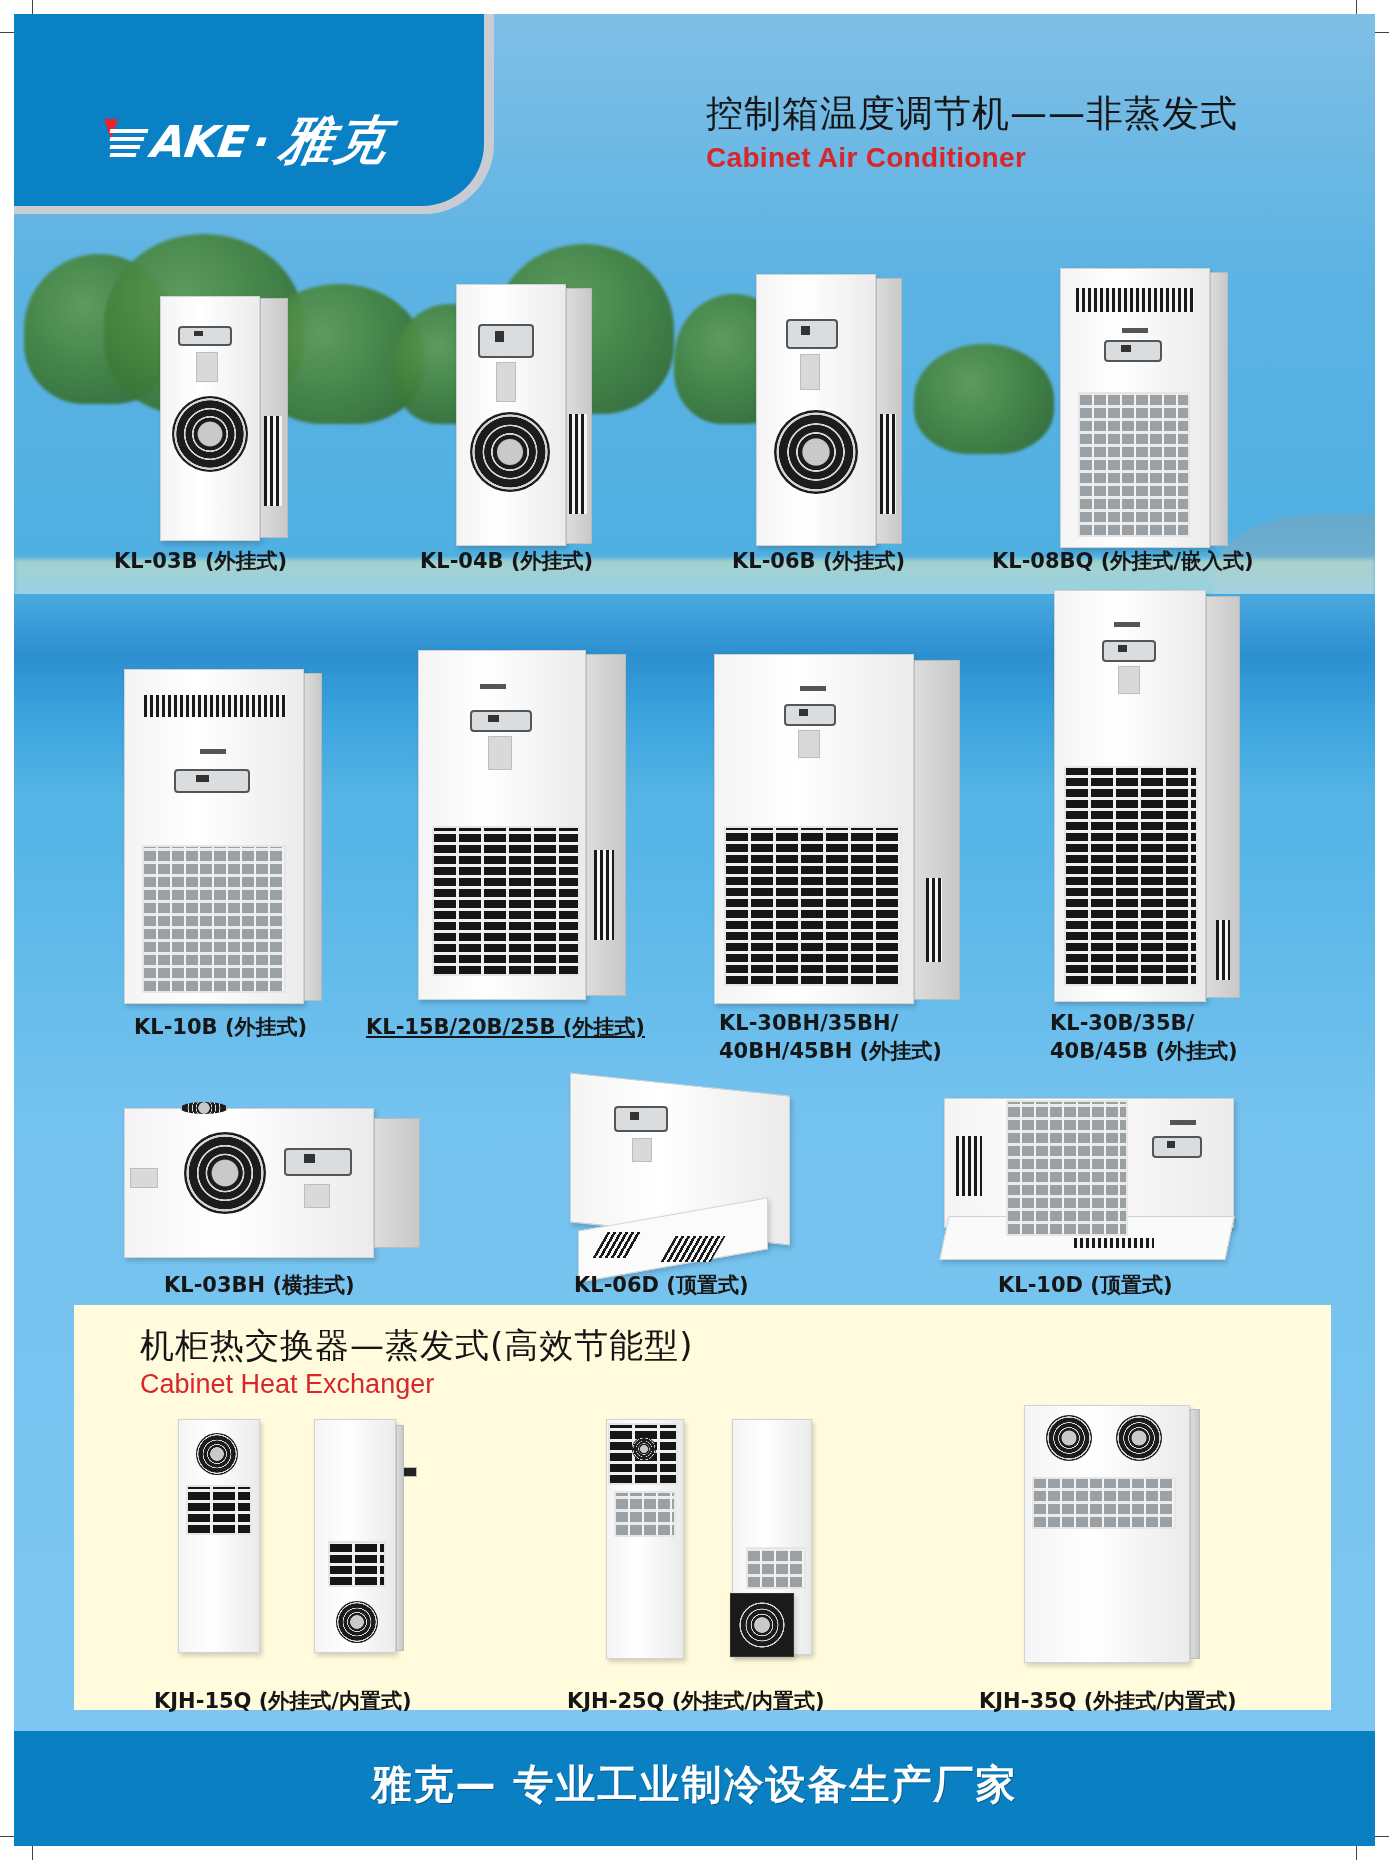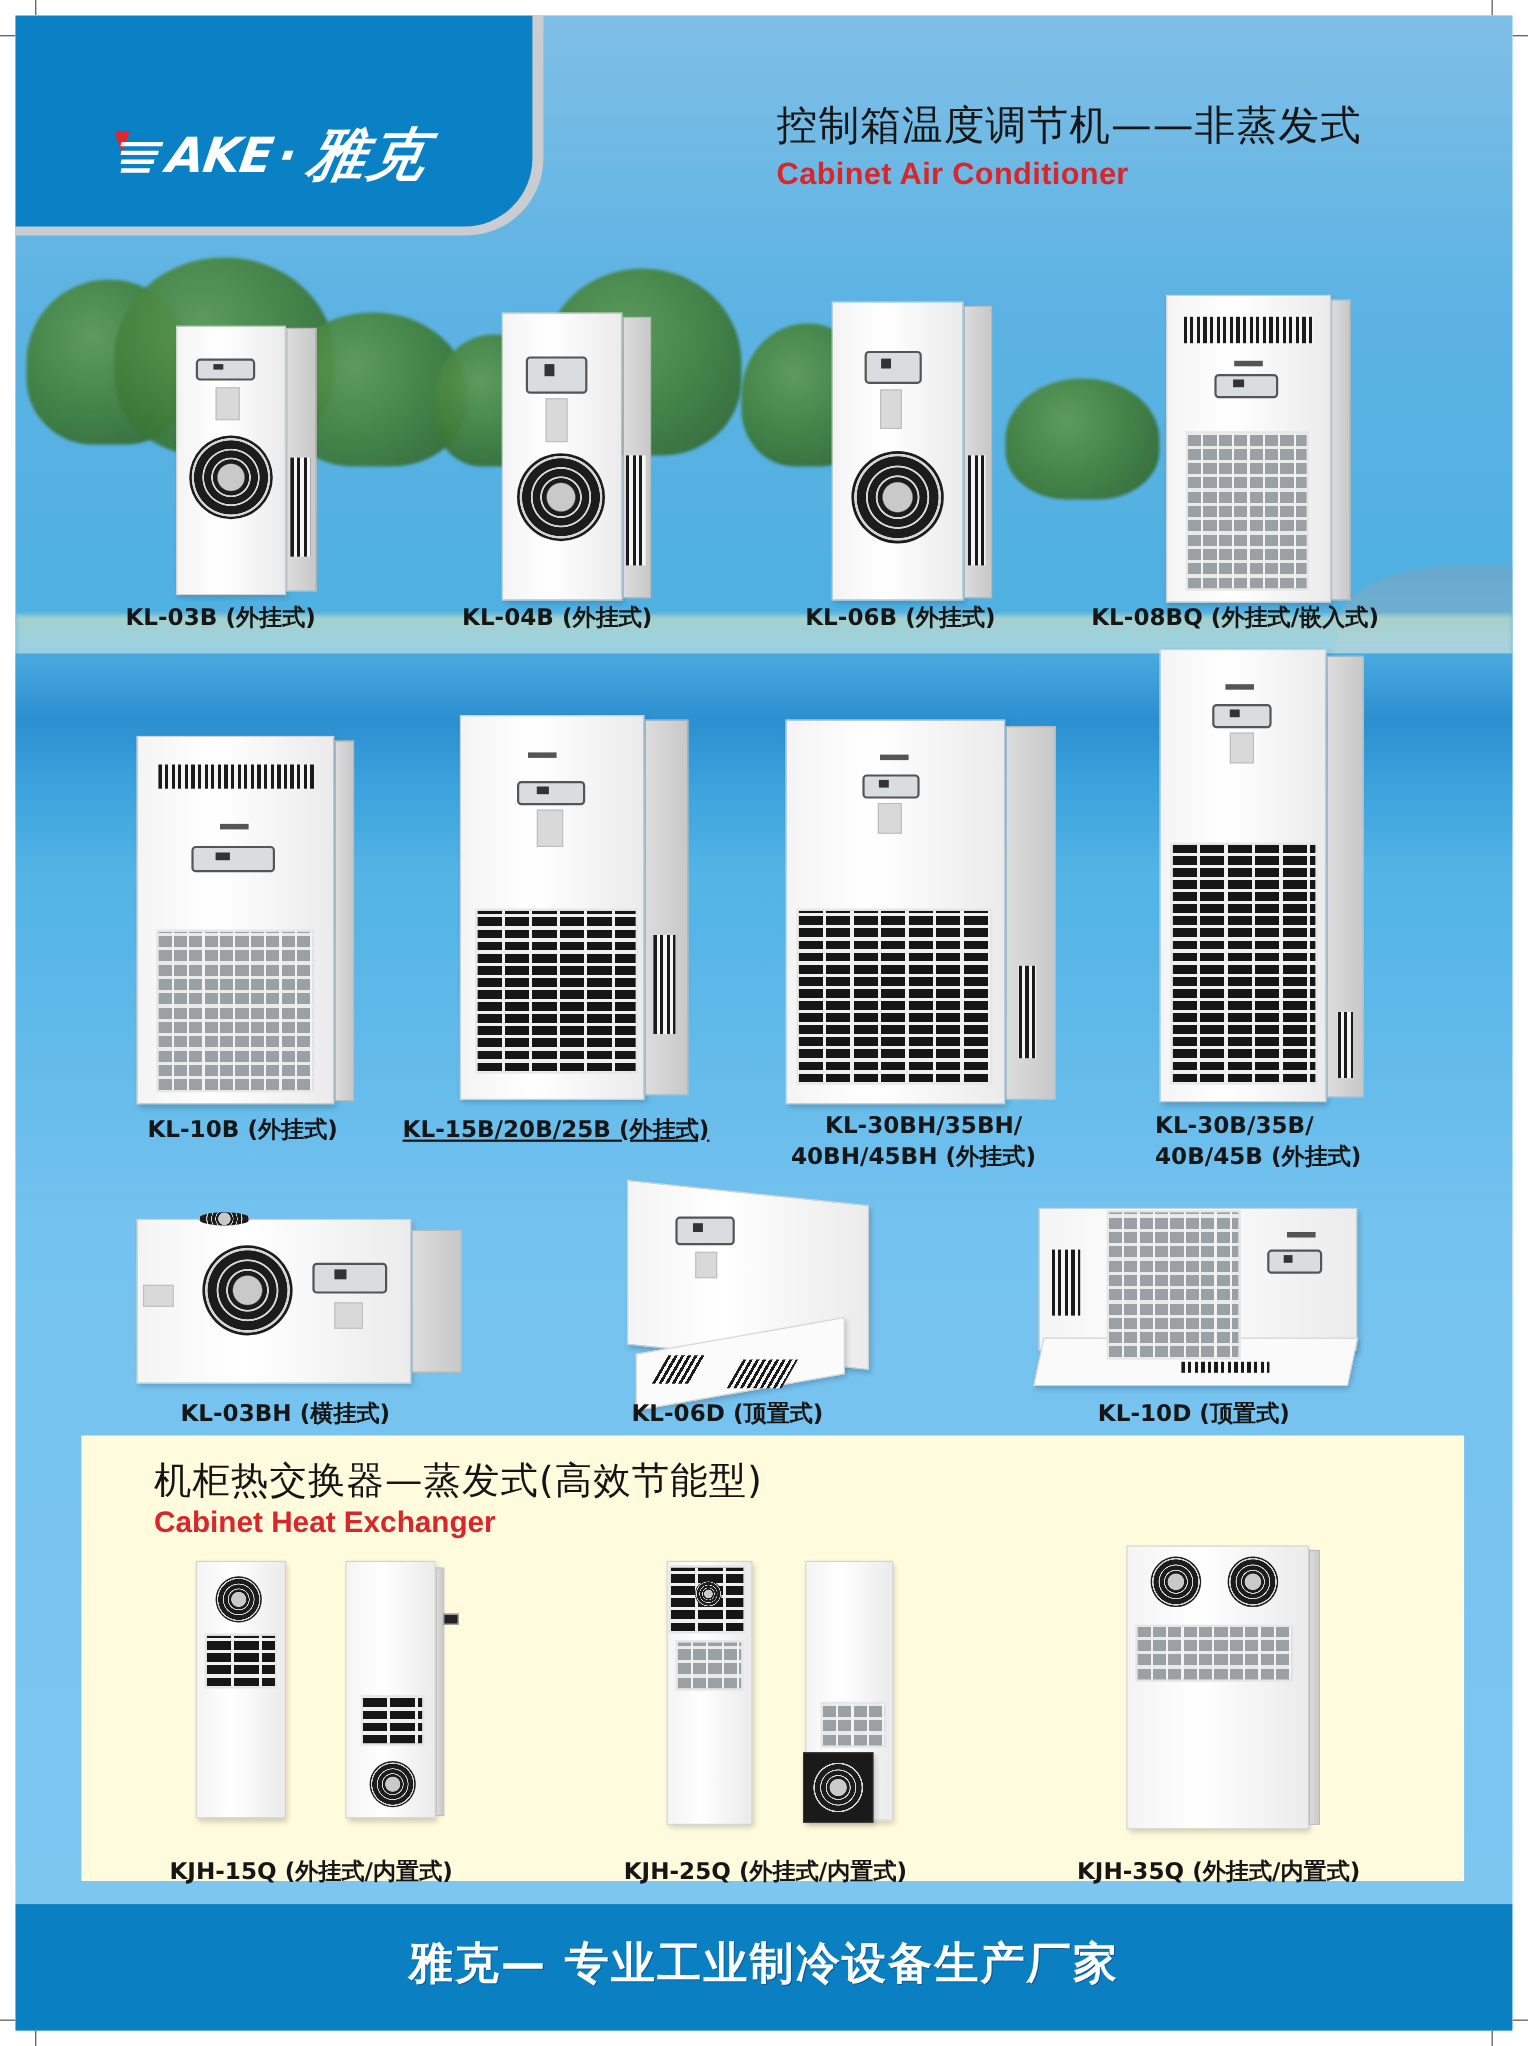--- a/index.html
+++ b/index.html
@@ -64,21 +64,21 @@
       repeating-linear-gradient(0deg, #161616 0 8px, #f0f0f0 8px 11px); }
   .vent { position: absolute; background: repeating-linear-gradient(90deg, #1a1a1a 0 3px, #f5f5f5 3px 6px); }
   .tag { position: absolute; background: #d9d9d9; border: 1px solid #bdbdbd; }
   .brand { position: absolute; width: 26px; height: 5px; background: #555; }
 
   .label { position: absolute; font-family: "DejaVu Sans", sans-serif; font-weight: bold; font-size: 21px; color: #161616; white-space: nowrap; line-height: 27px; }
 
   
   .hx-panel { position: absolute; left: 60px; top: 1291px; width: 1257px; height: 405px; background: #fffbdc; }
   .hx-title-cn { position: absolute; left: 66px; top: 18px; font-size: 34px; color: #151515; letter-spacing: 1px; }
-  .hx-title-en { position: absolute; left: 66px; top: 64px; font-size: 27px; color: #d8262a; font-weight: bold; font-family: "Liberation Sans", sans-serif; }
+  .hx-title-en { position: absolute; left: 66px; top: 64px; font-size: 27px; color: #d8262a; font-weight: normal; font-family: "Liberation Sans", sans-serif; }
   .hx-label { position: absolute; font-weight: bold; font-size: 21px; color: #161616; white-space: nowrap; }
 
   
   .footer { position: absolute; left: 0; top: 1717px; width: 100%; height: 144px; background: #0a7fc2; }
   .footer-text { position: absolute; left: 0; top: 26px; width: 100%; text-align: center; color: #fff; font-size: 40px; font-weight: bold; letter-spacing: 2px; text-shadow: 1px 1px 0 #0b5e93; }
 </style>
 </head>
 <body>
 
 <div class="crop" style="left:32px;top:0;width:1px;height:14px;"></div>
@@ -188,21 +188,21 @@
 
   <div class="unit" style="left:700px;top:640px;width:250px;height:350px;">
     <div class="box" style="left:0;top:0;width:200px;height:350px;"></div>
     <div class="side" style="left:200px;top:6px;width:46px;height:340px;"></div>
     <div class="brand" style="left:86px;top:32px;"></div>
     <div class="panel" style="left:70px;top:50px;width:52px;height:22px;"></div>
     <div class="tag" style="left:84px;top:76px;width:22px;height:28px;"></div>
     <div class="grille dark" style="left:10px;top:172px;width:178px;height:160px;"></div>
     <div class="vent" style="left:212px;top:224px;width:16px;height:84px;"></div>
   </div>
-  <div class="label" style="left:736px;top:996px;">KL-30BH/35BH/</div>
+  <div class="label" style="left:705px;top:996px;">KL-30BH/35BH/</div>
   <div class="label" style="left:705px;top:1024px;">40BH/45BH (外挂式)</div>
 
   <div class="unit" style="left:1040px;top:576px;width:190px;height:412px;">
     <div class="box" style="left:0;top:0;width:152px;height:412px;"></div>
     <div class="side" style="left:152px;top:6px;width:34px;height:402px;"></div>
     <div class="brand" style="left:60px;top:32px;"></div>
     <div class="panel" style="left:48px;top:50px;width:54px;height:22px;"></div>
     <div class="tag" style="left:64px;top:76px;width:22px;height:28px;"></div>
     <div class="grille dark" style="left:10px;top:176px;width:134px;height:220px;"></div>
     <div class="vent" style="left:162px;top:330px;width:14px;height:60px;"></div>

